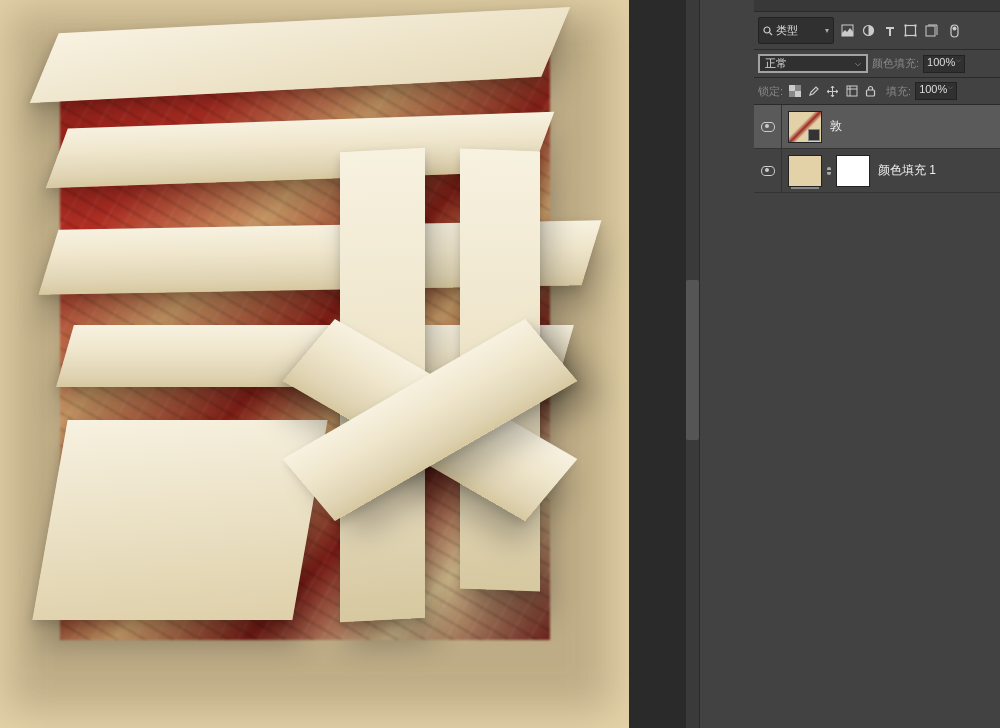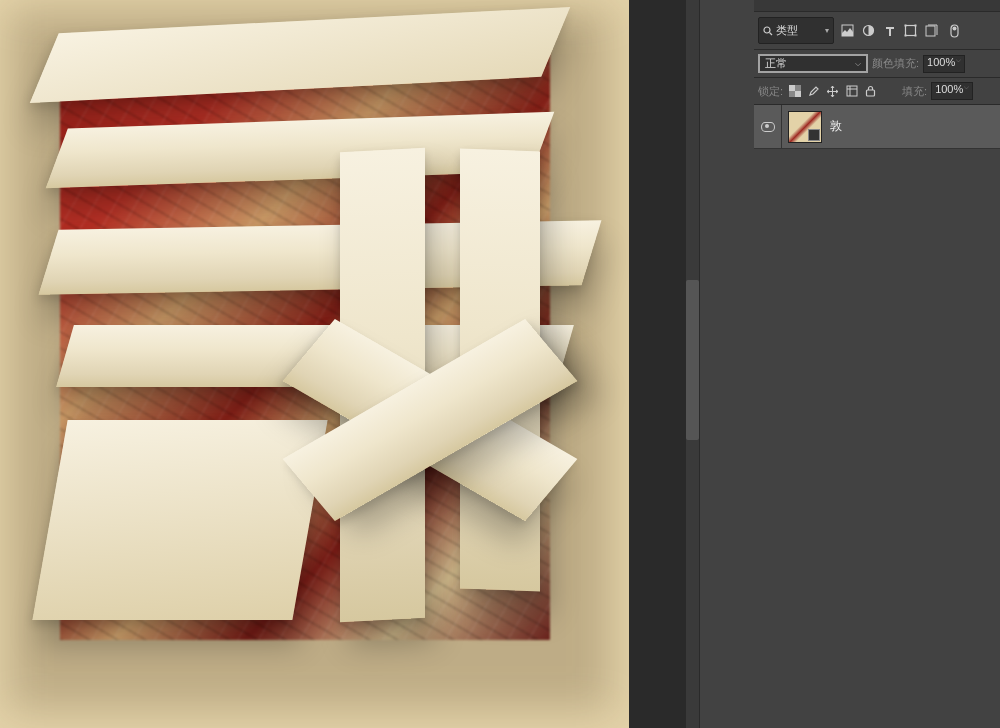--- a/index.html
+++ b/index.html
@@ -431,33 +431,50 @@
             <rect x="1" y="1" width="10" height="10" fill="none" stroke="#ccc" stroke-width="1"></rect>
             <path d="M1 4h10M4 1v10" stroke="#ccc" stroke-width="1"></path>
           </svg>
       </div>
       <div class="icon-sm">
         <svg width="11" height="12" viewBox="0 0 11 12">
             <rect x="1.5" y="5" width="8" height="6" rx="1" fill="none" stroke="#ccc" stroke-width="1.2"></rect>
             <path d="M3.5 5V3.5a2 2 0 0 1 4 0V5" fill="none" stroke="#ccc" stroke-width="1.2"></path>
           </svg>
       </div>
-      <span class="label-dim" style="margin-left:20px">填充:</span>
+      <span class="label-dim" style="margin-left:4px">填充:</span>
       <div class="pct-input">
         <span>100%</span>
         <span class="chev">⌵</span>
       </div>
     </div>
 
     <div class="layers">
       <div class="layer-row selected">
         <div class="vis-col">
           <div class="eye"></div>
         </div>
         <div class="thumb-group">
           <div class="thumb art smart"></div>
         </div>
         <div class="layer-name">敦</div>
       </div>
 
+      <div class="layer-row">
+        <div class="vis-col">
+          <div class="eye"></div>
+        </div>
+        <div class="thumb-group">
+          <div class="thumb tan" style="position:relative">
+            <div class="tan-underline"></div>
+          </div>
+          <div class="link-col">
+            <svg width="8" height="10" viewBox="0 0 8 10">
+                <path d="M2 3a2 2 0 0 1 4 0v1H2zM2 6h4v1a2 2 0 0 1-4 0z" fill="#aaa"></path>
+              </svg>
+          </div>
+          <div class="thumb mask"></div>
+        </div>
+        <div class="layer-name">颜色填充 1</div>
+      </div>
     </div>
   </div>
 </div>
 
 </body></html>

